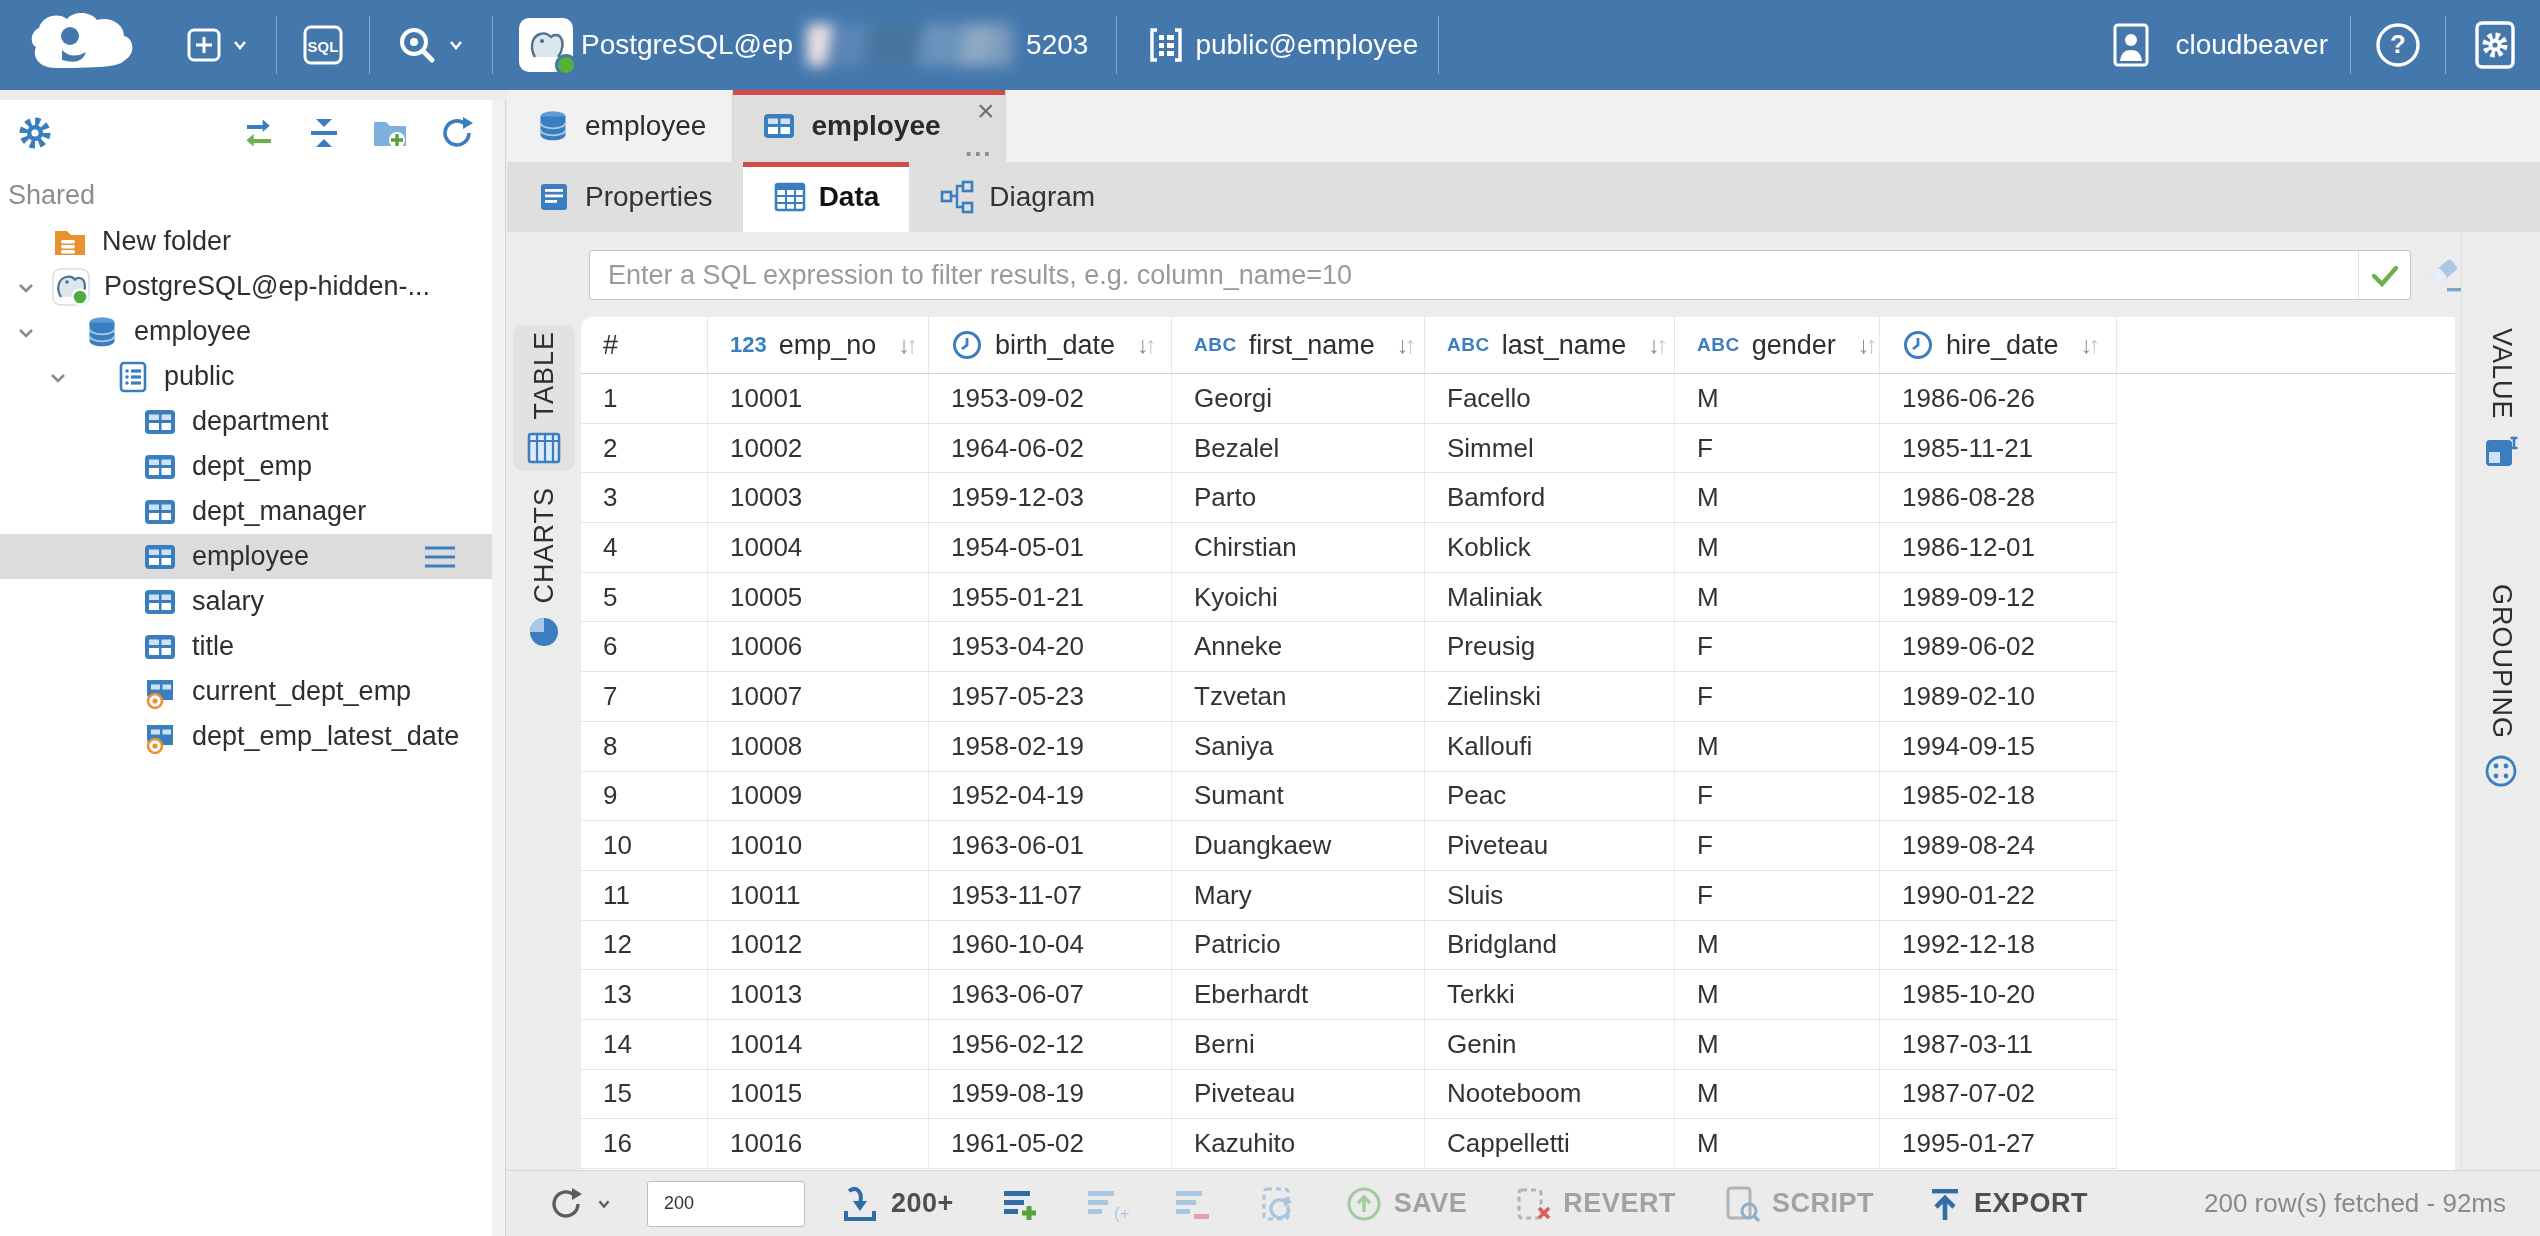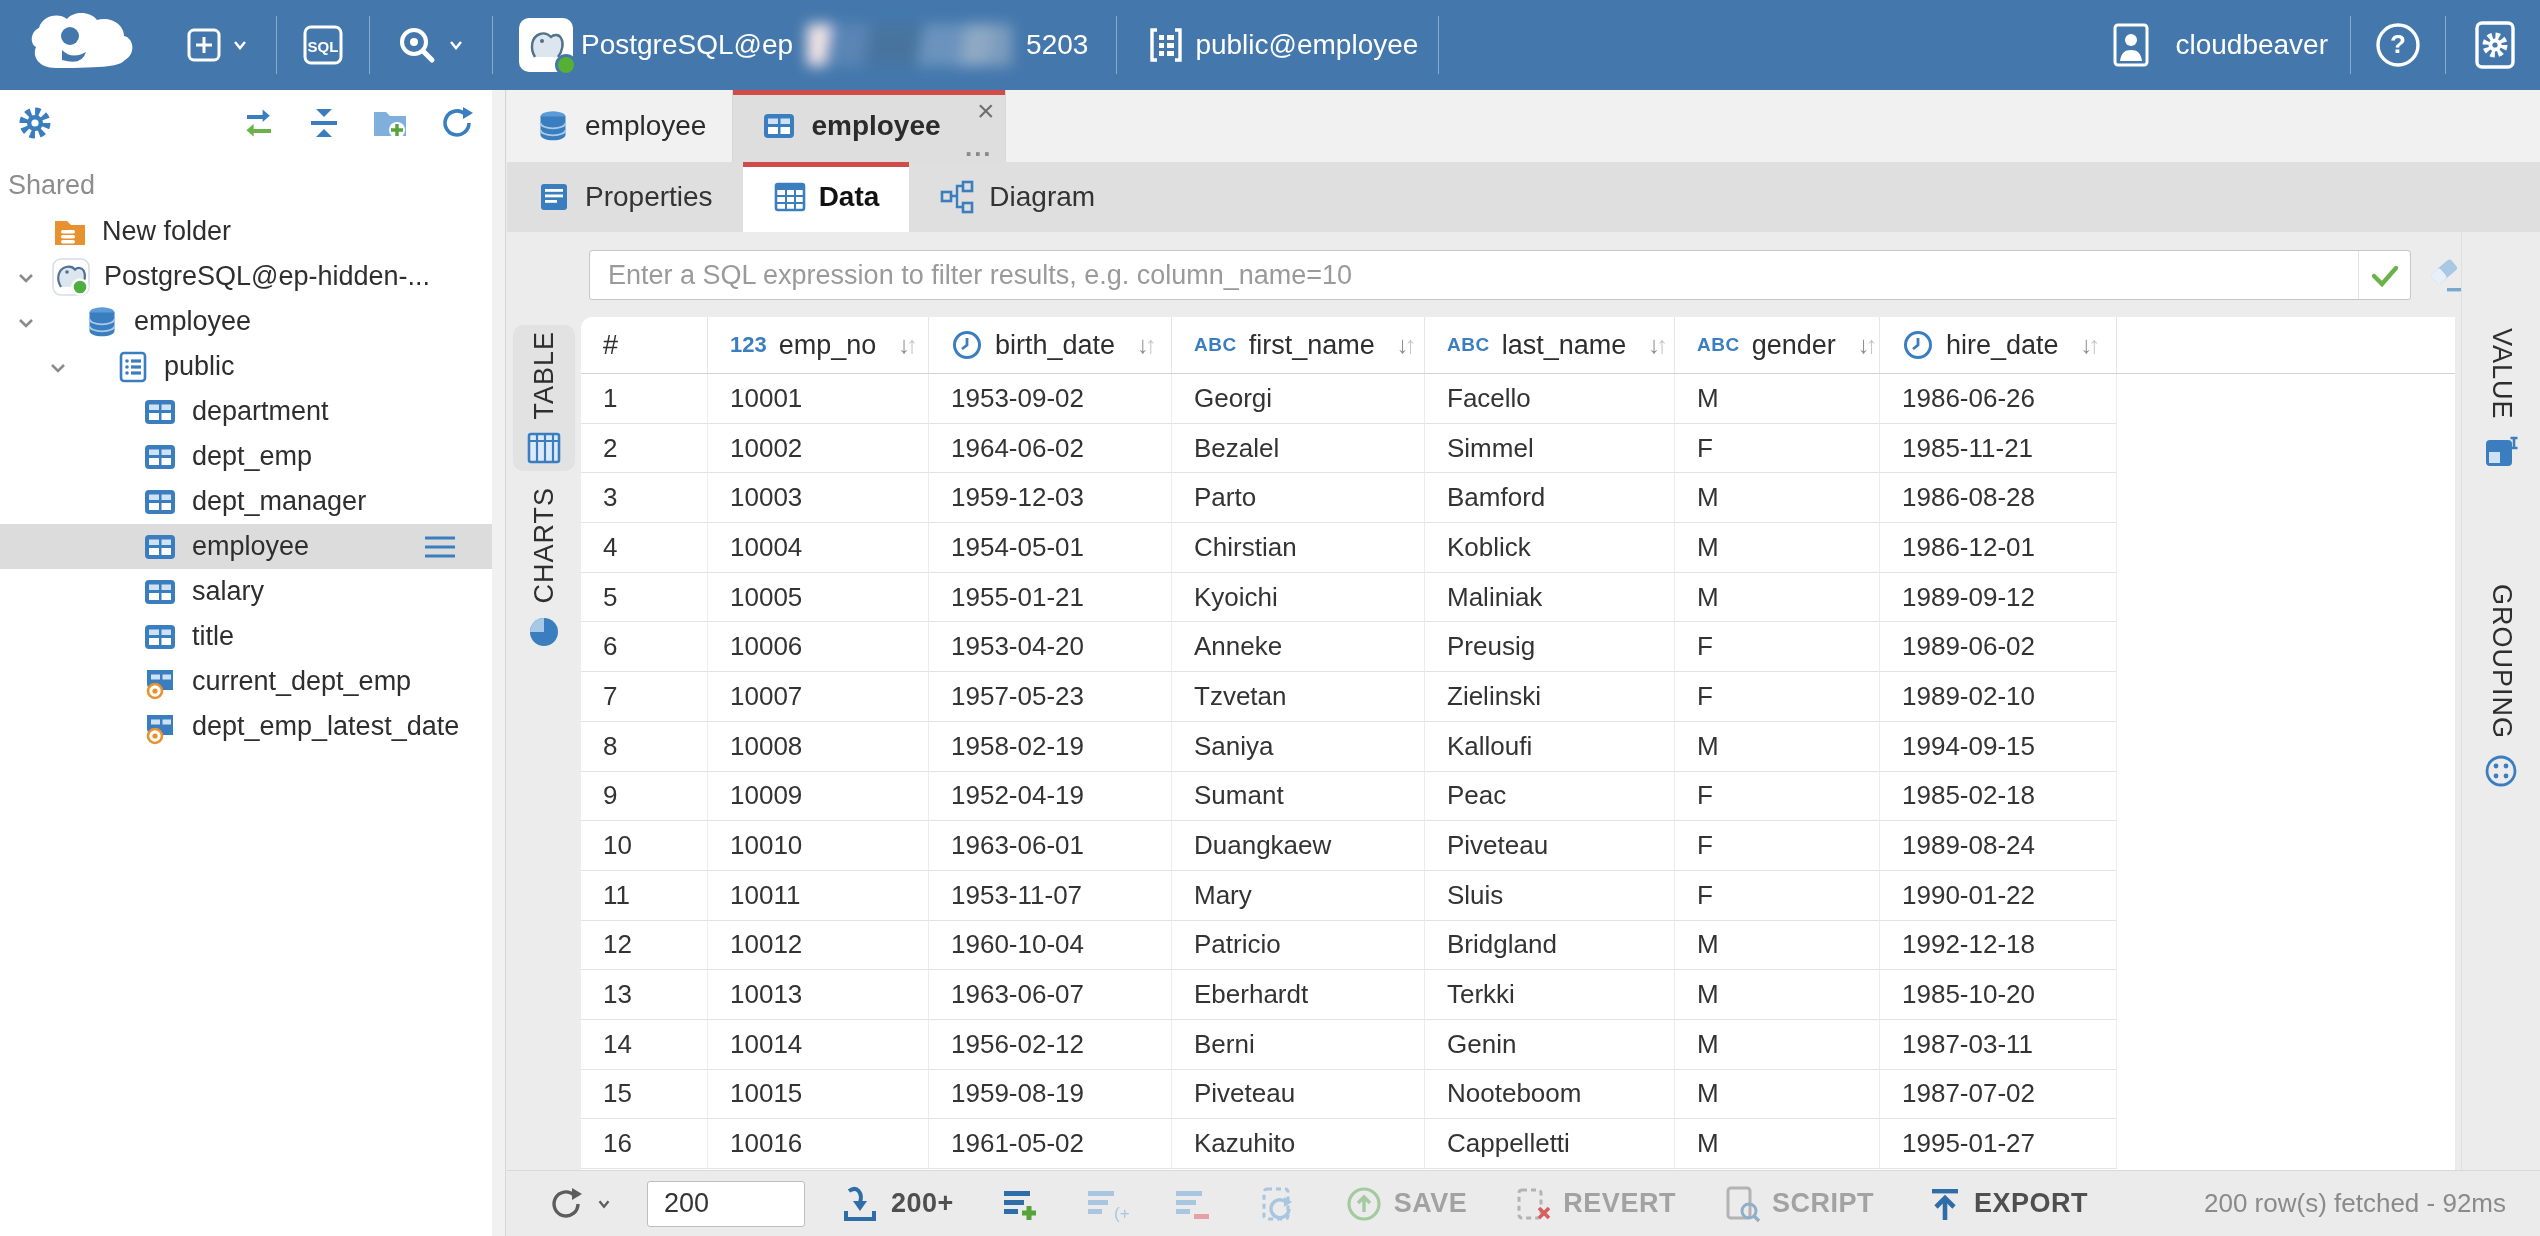--- a/index.html
+++ b/index.html
@@ -12,21 +12,21 @@
   .tb-group{display:flex;align-items:center;gap:8px;}
   .tb-btn{display:flex;align-items:center;gap:6px;cursor:pointer;}
   .tb-text{font-size:28px;color:#fff;white-space:nowrap;}
   .masked{width:205px;height:42px;border-radius:4px;margin:0 6px;
     background:linear-gradient(100deg,#f3e4e6 0 12%,#5a85b5 12% 30%,#47749f 30% 55%,#6b93bd 55% 75%,#8fa9c4 75% 88%,#7d9cbd 88%);
     filter:blur(7px);}
   .pg-badge{position:relative;width:54px;height:54px;background:#fff;border-radius:10px;display:flex;align-items:center;justify-content:center;}
   .pg-dot{position:absolute;right:-4px;bottom:-4px;width:22px;height:22px;border-radius:50%;background:#55b035;border:3px solid #4478ad;}
 
   
-  .sidebar{position:absolute;top:90px;left:0;width:506px;bottom:0;background:#fff;border-right:1px solid #d6d6d6;}
+  .sidebar{position:absolute;top:100px;left:0;width:506px;bottom:0;background:#fff;border-right:1px solid #d6d6d6;}
   .side-scroll{position:absolute;top:0;right:0;width:13px;bottom:0;background:#f1f1f1;}
   .side-toolbar{height:66px;display:flex;align-items:center;padding:0 30px 0 16px;}
   .side-toolbar .spacer{flex:1;}
   .side-toolbar .ic{margin-left:30px;cursor:pointer;display:flex;}
   .shared-label{font-size:27px;color:#8d8d8d;margin:14px 0 8px 8px;}
   .tree{font-size:27px;color:#2e2e2e;}
   .tree-item{position:relative;height:45px;display:flex;align-items:center;cursor:pointer;white-space:nowrap;}
   .tree-item.selected{background:#dcdcdc;}
   .tree-item .chev{position:absolute;top:12px;display:flex;}
   .tree-item .ticon{display:flex;margin-right:14px;}
@@ -76,21 +76,21 @@
   .sorter{margin-left:10px;font-size:24px;line-height:1;cursor:pointer;white-space:nowrap;}
   .sorter .d{color:#8f8f8f;} .sorter .u{color:#c6c6c6;margin-left:-4px;}
   .grow{display:flex;height:49.7px;}
   .g-cell{display:flex;align-items:center;padding-left:22px;border-right:1px solid #ececec;border-bottom:1px solid #e3e3e3;font-size:26px;color:#333;overflow:hidden;white-space:nowrap;cursor:default;}
 
   
   .bottombar{position:absolute;left:0;right:0;bottom:0;height:66px;background:#ebebeb;border-top:1px solid #d8d8d8;display:flex;align-items:center;}
   .bb-ic{display:flex;align-items:center;cursor:pointer;}
   .bb-label{font-size:27px;font-weight:700;letter-spacing:.5px;}
   .bb-group{display:flex;align-items:center;gap:10px;cursor:pointer;}
-  .rowlimit{width:158px;height:46px;background:#fff;border:1px solid #bdbdbd;border-radius:3px;font-size:27px;color:#333;padding:0 16px;outline:none;}
+  .rowlimit{width:158px;height:46px;background:#fff;border:1px solid #bdbdbd;border-radius:3px;font-size:18px;color:#333;padding:0 16px;outline:none;}
   .status{position:absolute;right:34px;font-size:26px;color:#8a8a8a;white-space:nowrap;}
 </style>
 </head>
 <body>
 
 <div id="app">
 
   <div class="topbar">
     <div style="margin-left:26px">
       <svg width="112" height="66" viewBox="0 0 112 66">

